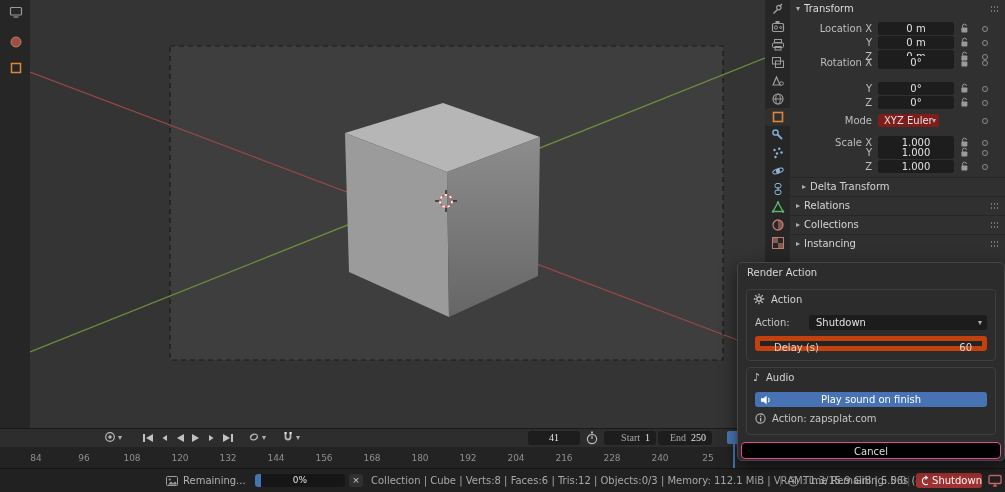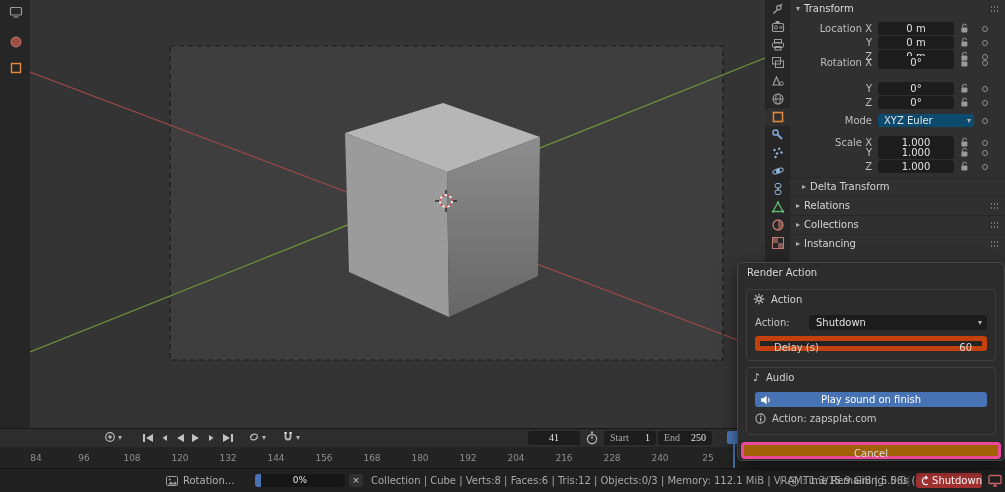--- a/index.html
+++ b/index.html
@@ -24,21 +24,21 @@
   .props-panel{position:absolute;left:790px;top:0;width:215px;height:428px;background:#303030;}
   .phead{position:absolute;left:0;width:215px;height:17px;display:flex;align-items:center;gap:4px;
          padding-left:6px;box-sizing:border-box;color:#dcdcdc;}
   .phead .grip, .grip{position:absolute;right:6px;top:5px;width:9px;height:8px;
         background:radial-gradient(circle,#7a7a7a 34%,transparent 36%) 0 0/3px 4px;}
   .caret{color:#b0b0b0;font-size:8px;}
   .prow{position:absolute;left:0;width:215px;height:13px;}
   .plabel{position:absolute;left:0;top:0;width:82px;text-align:right;color:#bdbdbd;line-height:13px;}
   .pfield{position:absolute;left:88px;top:0;width:76px;height:13px;background:#1d1d1d;border-radius:2.5px;
           color:#e2e2e2;text-align:center;line-height:13px;}
-  .pdrop{position:absolute;left:88px;top:0;width:96px;height:13px;background:#0c4a6e;border-radius:2.5px;
+  .pdrop{position:absolute;left:88px;top:0;width:61px;height:13px;background:#7f1d1d;border-radius:2.5px;
           color:#e2e2e2;line-height:13px;padding-left:6px;box-sizing:border-box;}
   .pdrop .caret{position:absolute;right:3px;top:0;line-height:13px;}
   .plock{position:absolute;left:170px;top:1px;width:9px;height:11px;}
   .pdot{position:absolute;left:192px;top:4px;width:4px;height:4px;border:1px solid #8d8d8d;border-radius:50%;}
   .ppanel{position:absolute;left:0;width:215px;height:18px;border-top:1px solid #272727;background:#303030;
           display:flex;align-items:center;gap:4px;padding-left:6px;box-sizing:border-box;color:#d5d5d5;}
 
   
   .dialog{position:absolute;left:737px;top:262px;width:268px;height:199px;background:#2c2c2c;
           border:1px solid #464646;border-radius:5px;box-sizing:border-box;z-index:30;
@@ -53,30 +53,30 @@
   .dlg-slider{position:absolute;left:8px;right:8px;height:15px;background:#242424;border:5px solid #c2410c;
             border-radius:3px;box-sizing:border-box;color:#d8d8d8;line-height:13px;}
   .dlg-slider .sl-label{position:absolute;left:14px;}
   .dlg-slider .sl-value{position:absolute;right:10px;}
   .toggle-blue{position:absolute;left:8px;right:8px;height:15px;background:#4772b3;border-radius:3px;
             color:#fff;text-align:center;line-height:15px;}
   .toggle-blue svg{position:absolute;left:5px;top:3px;}
   .credits{position:absolute;left:8px;display:flex;align-items:center;gap:6px;color:#c6c6c6;}
   .dlg-btn{height:17px;border-radius:4px;text-align:center;line-height:17px;flex:1;}
   .btn-ok{background:#4772b3;color:#fff;}
-  .btn-cancel{background:#a16207;border:3px solid #ec4899;color:#dcdcdc;box-sizing:border-box;}
+  .btn-cancel{background:#000000;border:1px solid #ec4899;color:#dcdcdc;box-sizing:border-box;}
   .dlg-btns{position:absolute;left:3px;right:3px;top:179px;display:flex;gap:4px;}
 
   
   .timeline{position:absolute;left:0;top:428px;width:1005px;height:40px;background:#232323;border-top:1px solid #191919;box-sizing:border-box;}
   .tl-head{position:absolute;left:0;top:0;width:1005px;height:18px;background:#2d2d2d;}
   .tbtn{width:16px;height:14px;display:flex;align-items:center;justify-content:center;border-radius:2px;}
   .tl-field{position:absolute;height:14px;top:2px;background:#1d1d1d;border-radius:3px;color:#e3e3e3;
             line-height:14px;box-sizing:border-box;font-family:Liberation Serif, serif;}
-  .tl-kv{padding:0 6px;display:flex;justify-content:space-between;}
+  .tl-kv{padding:0 6px;display:flex;justify-content:flex-end;}
   .tl-kv .k{color:#a8a8a8;margin-right:5px;}
   .ruler-num{position:absolute;top:6px;transform:translateX(-50%);color:#8f8f8f;font-size:9px;}
   .playhead{position:absolute;left:727px;top:2px;width:15px;height:13px;background:#4b78b7;border-radius:2px;}
   .playline{position:absolute;left:733px;top:15px;width:2px;height:25px;background:#4b78b7;}
 
   
   .statusbar{position:absolute;left:0;top:468px;width:1005px;height:24px;background:#212121;border-top:1px solid #151515;box-sizing:border-box;}
   .sb-text{position:absolute;top:6px;color:#b2b2b2;white-space:nowrap;}
   .progress{position:absolute;left:255px;top:5px;width:90px;height:13px;background:#161616;border-radius:3px;overflow:hidden;}
   .progress .fill{position:absolute;left:0;top:0;width:6px;height:13px;background:#4772b3;}
@@ -460,21 +460,21 @@
   </div>
 
   <div class="statusbar">
     <span class="abs" style="left:166px;top:6px">
       <svg width="12" height="12">
           <rect x="0.5" y="1.5" width="11" height="9" rx="1" fill="none" stroke="#9e9e9e"></rect>
           <circle cx="3.8" cy="4.5" r="1.1" fill="#9e9e9e"></circle>
           <path d="M2 9.5 L5 6.5 L7 8.5 L9 6.5 L10.5 8 V9.5 Z" fill="#9e9e9e"></path>
         </svg>
     </span>
-    <span class="sb-text" style="left:183px">Rotation...</span>
+    <span class="sb-text" style="left:183px">Remaining...</span>
     <div class="progress">
       <div class="fill"></div>
       <div class="ptext">0%</div>
     </div>
     <div class="xbtn"><span>×</span></div>
     <span class="sb-text" style="left:371px;color:#a8a8a8">Collection | Cube | Verts:8 | Faces:6 | Tris:12 | Objects:0/3 | Memory: 112.1 MiB | VRAM: 1.3/15.9 GiB | 5.0.0</span>
 
     <span class="sb-text sep" style="left:779px">|</span>
     <span class="abs" style="left:788px;top:7px">
       <svg width="11" height="11">

